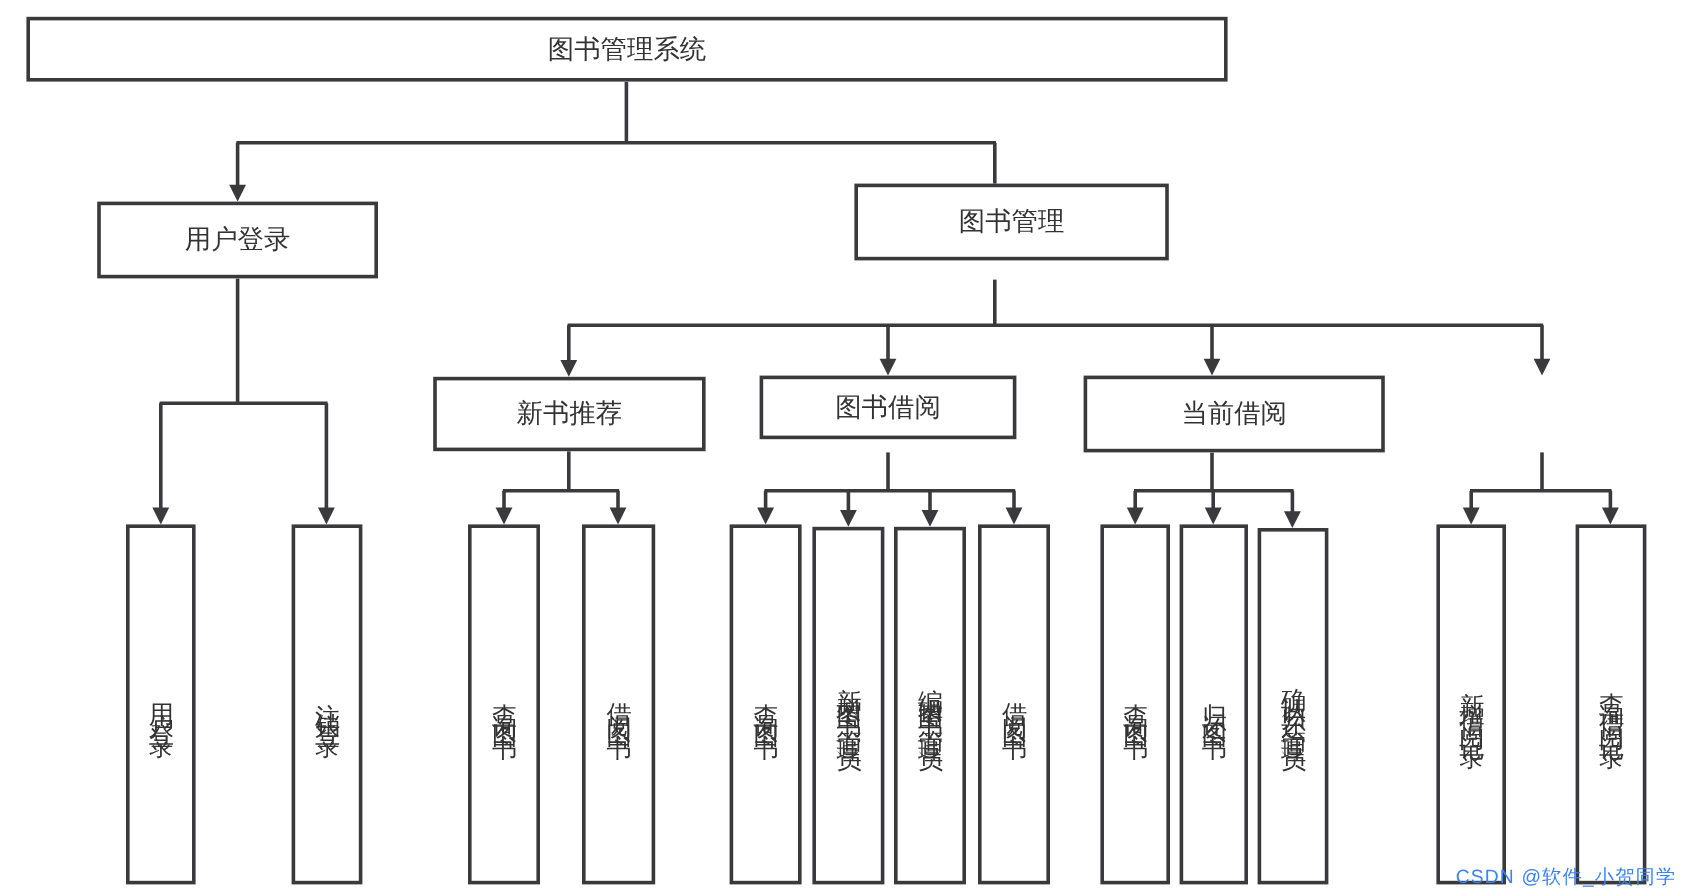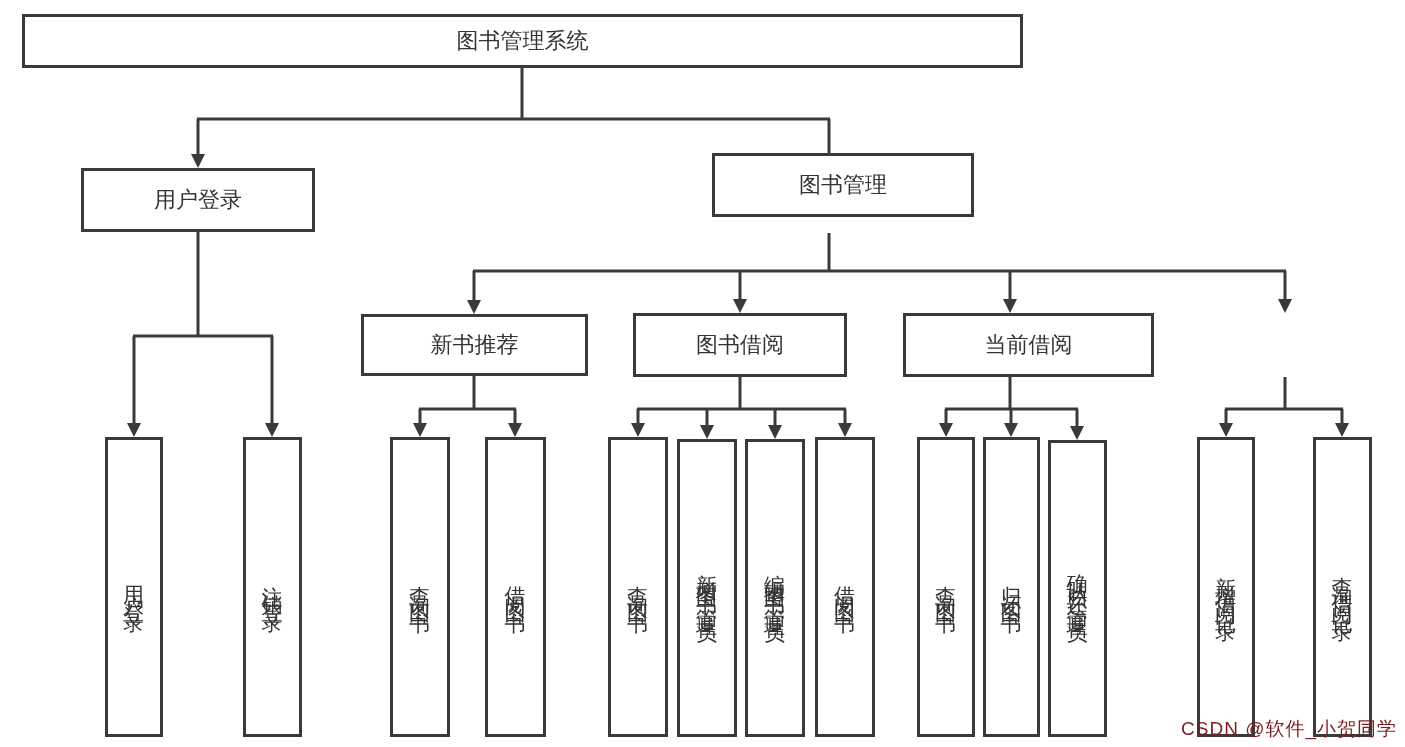--- a/index.html
+++ b/index.html
@@ -25,21 +25,21 @@
   .vnode .vlbl{
     writing-mode:vertical-rl;
     text-orientation:mixed;
     letter-spacing:9px;
     line-height:1;
     white-space:nowrap;
   }
   .vnode.long .vlbl{letter-spacing:7px;}
   .watermark{
     position:absolute;right:8px;bottom:5px;
-    color:#7f1d1d;font-size:19px;letter-spacing:1px;
+    color:#3b82f6;font-size:16px;letter-spacing:1px;
     z-index:3;white-space:nowrap;
   }
 </style>
 </head>
 <body>
 
 <div class="page">
 
   <svg class="wires" viewBox="0 0 1405 747" xmlns="http://www.w3.org/2000/svg">
 
@@ -110,21 +110,21 @@
   <div class="node" style="left:81px;top:168px;width:234px;height:64px">
     <span class="lbl">用户登录</span>
   </div>
   <div class="node" style="left:712px;top:153px;width:262px;height:64px">
     <span class="lbl">图书管理</span>
   </div>
 
   <div class="node" style="left:361px;top:314px;width:227px;height:62px">
     <span class="lbl">新书推荐</span>
   </div>
-  <div class="node" style="left:633px;top:313px;width:214px;height:64px">
+  <div class="node" style="left:633px;top:313px;width:214px;height:53px">
     <span class="lbl">图书借阅</span>
   </div>
   <div class="node" style="left:903px;top:313px;width:251px;height:64px">
     <span class="lbl">当前借阅</span>
   </div>
 
   <div class="node vnode" style="left:105px;top:437px;width:58px;height:300px">
     <span class="vlbl">用户登录</span>
   </div>
   <div class="node vnode" style="left:243px;top:437px;width:59px;height:300px">

